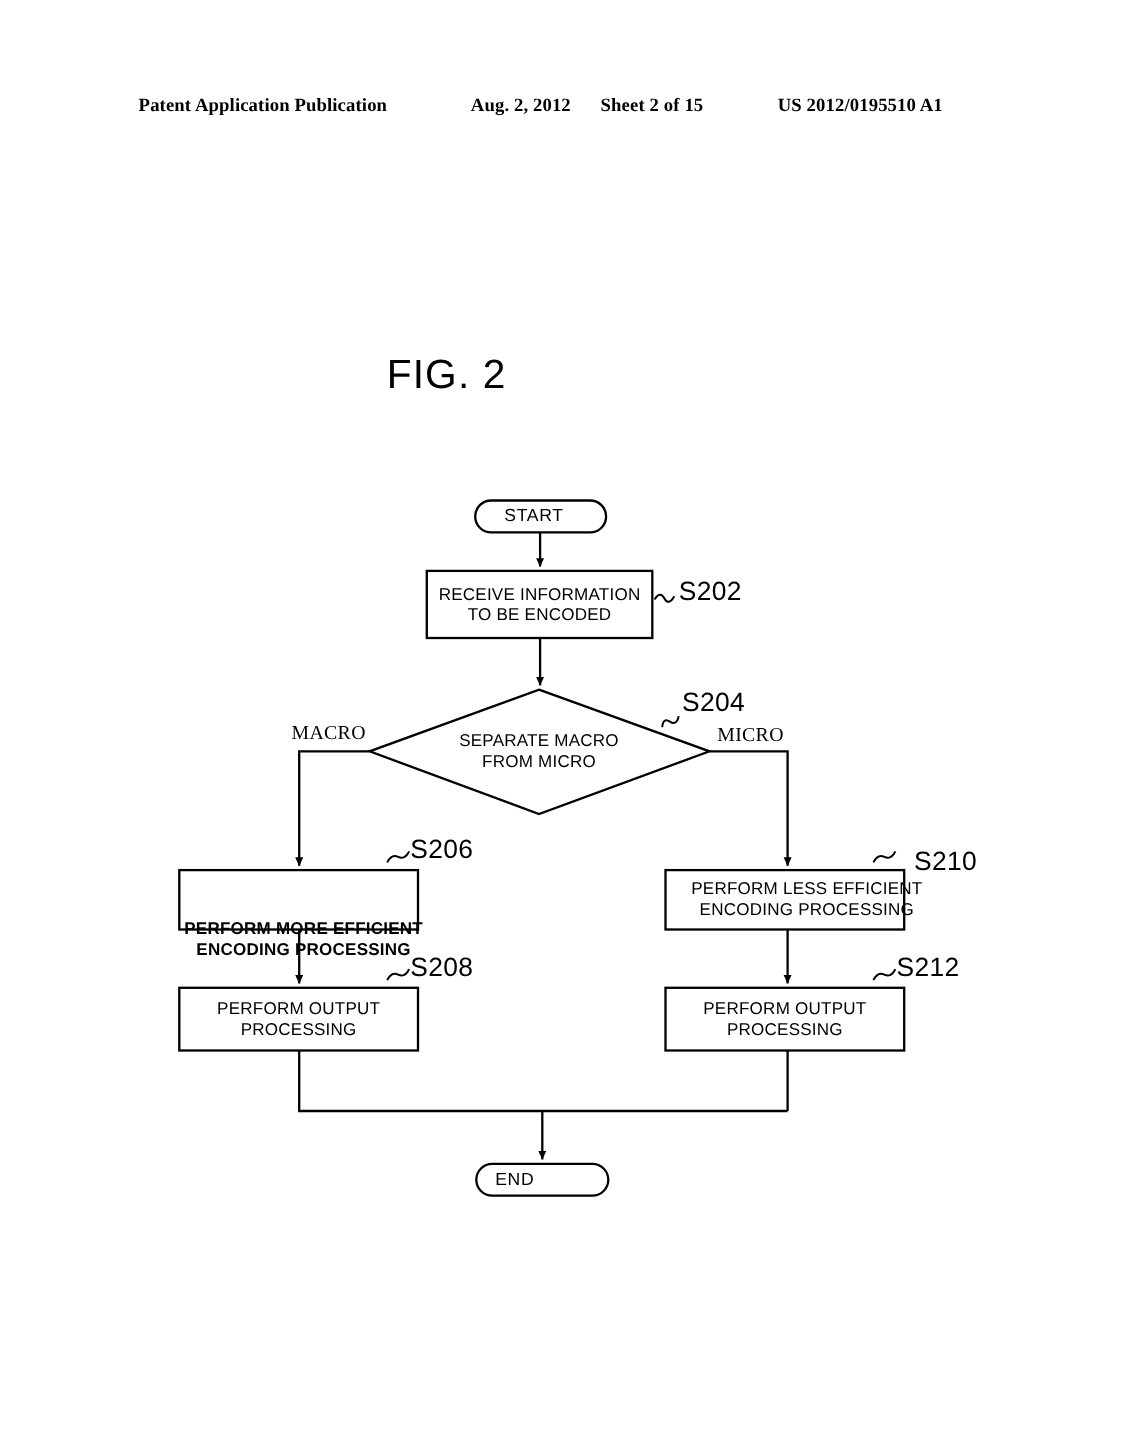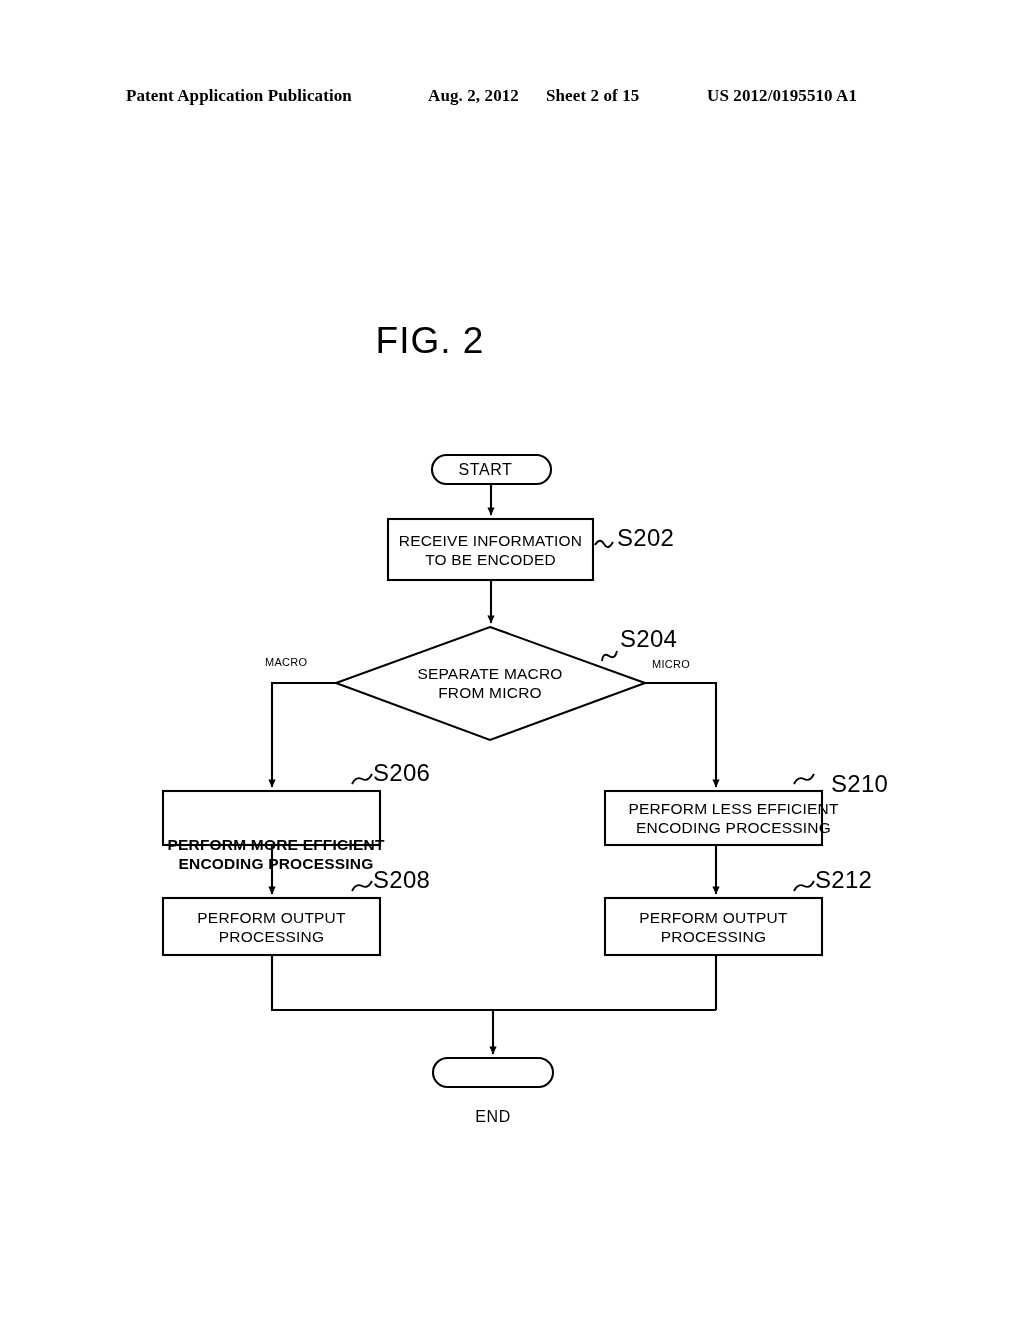--- a/index.html
+++ b/index.html
@@ -39,21 +39,20 @@
   
   .fig-title {
     position: absolute;
     left: 0;
     top: 320px;
     width: 812px;
     text-align: center;
     font-size: 37px;
     letter-spacing: 1px;
     font-family: "Liberation Sans", sans-serif;
-    margin-left: 24px;
   }
 
   
   #flow-svg {
     position: absolute;
     left: 0;
     top: 0;
     width: 1024px;
     height: 1320px;
   }
@@ -77,22 +76,22 @@
   }
   .step-label {
     position: absolute;
     font-family: "Liberation Sans", sans-serif;
     font-size: 24px;
     letter-spacing: 0.3px;
     white-space: nowrap;
   }
   .branch-label {
     position: absolute;
-    font-family: Liberation Sans, sans-serif;
-    font-size: 11px;
+    font-family: Liberation Serif, serif;
+    font-size: 18px;
     letter-spacing: 0.3px;
     white-space: nowrap;
     text-align: center;
   }
 </style>
 </head>
 <body>
 
 <div class="page-header">
   <span class="hdr-pub">Patent Application Publication</span>
@@ -177,13 +176,13 @@
 <div class="step-label" style="left:373px; top:866px;">S208</div>
 
 <div class="node-text" style="left:605px; top:791px; width:257px; height:54px;">PERFORM LESS EFFICIENT
 ENCODING PROCESSING</div>
 <div class="step-label" style="left:815px; top:770px;margin-left:16px;">S210</div>
 
 <div class="node-text" style="left:605px; top:898px; width:217px; height:57px;">PERFORM OUTPUT
 PROCESSING</div>
 <div class="step-label" style="left:815px; top:866px;">S212</div>
 
-<div class="node-text terminal-text" style="left:433px; top:1058px; width:120px; height:29px;margin-top:44px;">END</div>
+<div class="node-text terminal-text" style="left:408px; top:1058px; width:120px; height:29px;">END</div>
 
 </body></html>

